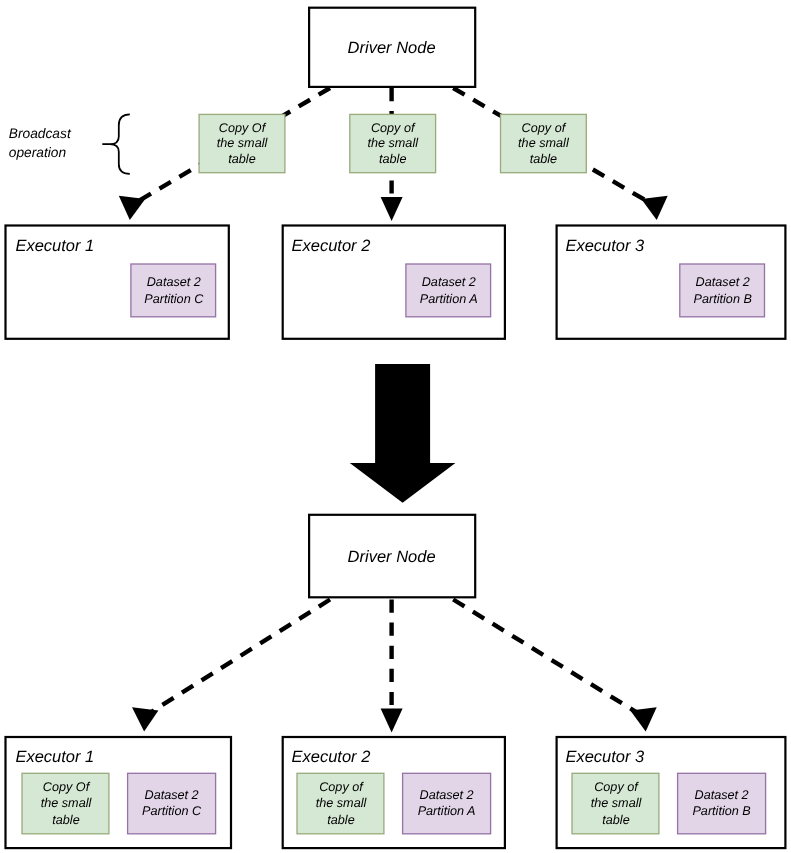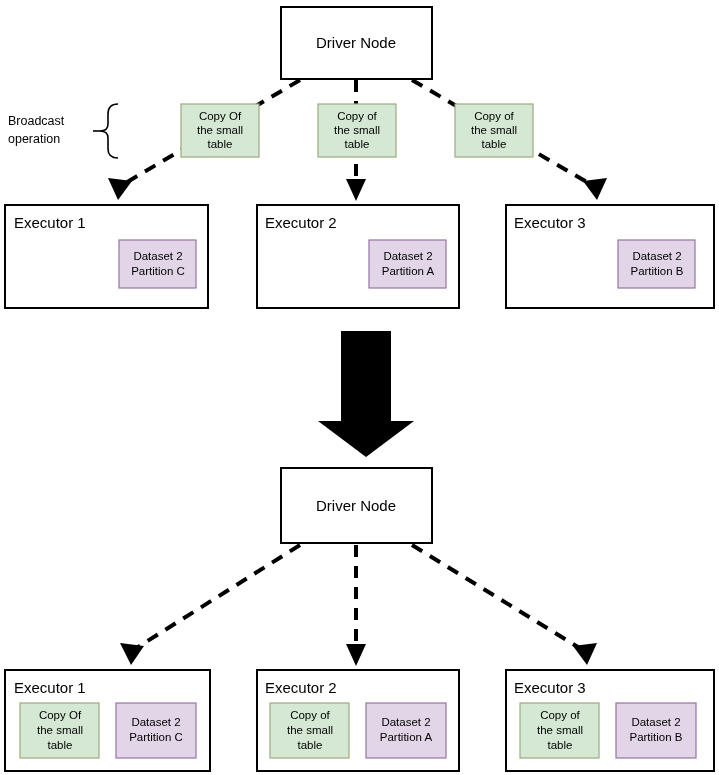--- a/index.html
+++ b/index.html
@@ -11,20 +11,21 @@
     width: 719px;
     height: 775px;
     font-family: "Liberation Sans", sans-serif;
     color: #000000;
     overflow: hidden;
   }
   #diagram-root {
     position: relative;
     width: 719px;
     height: 775px;
+    font-style: italic;
   }
   svg.diagram-canvas {
     position: absolute;
     top: 0;
     left: 0;
     width: 719px;
     height: 775px;
   }
   .node-box {
     fill: #ffffff;

